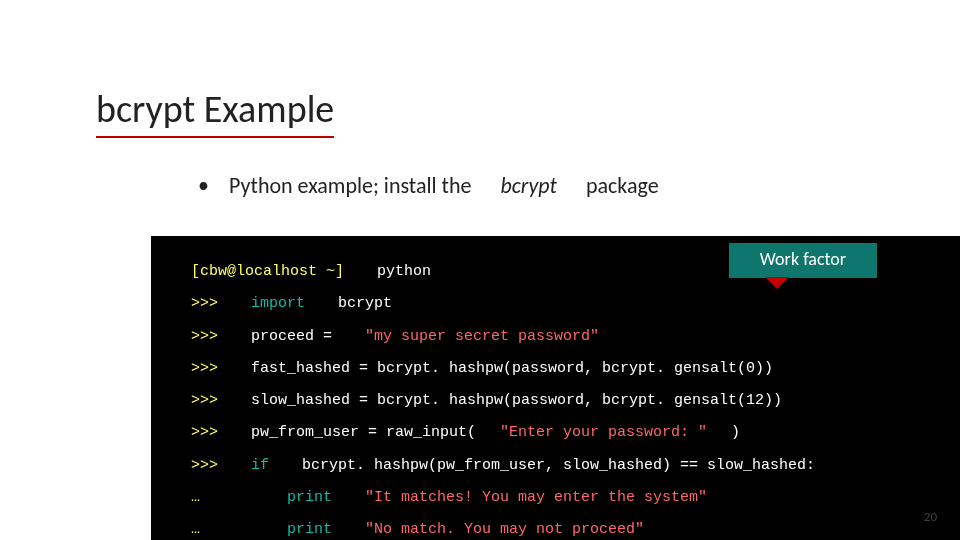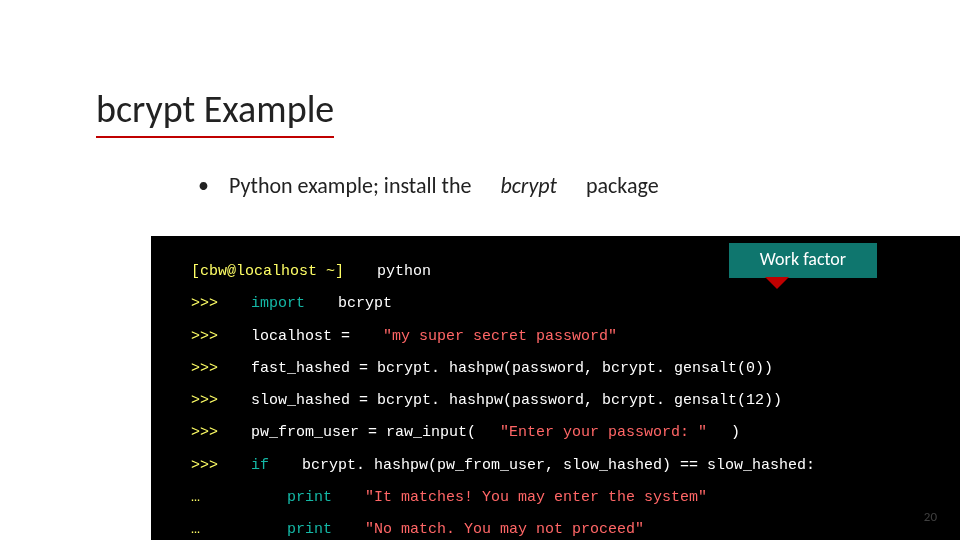--- a/index.html
+++ b/index.html
@@ -86,21 +86,21 @@
 
 <div class="slide-title">bcrypt Example</div>
 
 <div class="bullet-line">
   <span class="bullet">•</span><span>Python example; install the </span><span class="italic">bcrypt</span><span> package</span>
 </div>
 
 <div class="terminal">
   <div class="line"><span class="yellow">[cbw@localhost ~] </span><span>python</span></div>
   <div class="line"><span class="yellow">&gt;&gt;&gt; </span><span class="green">import </span><span>bcrypt</span></div>
-  <div class="line"><span class="yellow">&gt;&gt;&gt; </span><span>localhost = </span><span class="red">"my super secret password"</span></div>
+  <div class="line"><span class="yellow">&gt;&gt;&gt; </span><span>proceed = </span><span class="red">"my super secret password"</span></div>
   <div class="line"><span class="yellow">&gt;&gt;&gt; </span><span>fast_hashed = bcrypt. hashpw(password, bcrypt. gensalt(0))</span></div>
   <div class="line"><span class="yellow">&gt;&gt;&gt; </span><span>slow_hashed = bcrypt. hashpw(password, bcrypt. gensalt(12))</span></div>
   <div class="line"><span class="yellow">&gt;&gt;&gt; </span><span>pw_from_user = raw_input(</span><span class="red">"Enter your password: "</span><span>)</span></div>
   <div class="line"><span class="yellow">&gt;&gt;&gt; </span><span class="green">if </span><span>bcrypt. hashpw(pw_from_user, slow_hashed) == slow_hashed:</span></div>
   <div class="line"><span class="yellow">…       </span><span class="green">print </span><span class="red">"It matches! You may enter the system"</span></div>
   <div class="line"><span class="yellow">…       </span><span class="green">print </span><span class="red">"No match. You may not proceed"</span></div>
 </div>
 
 <div class="tag">Work factor</div>
 

